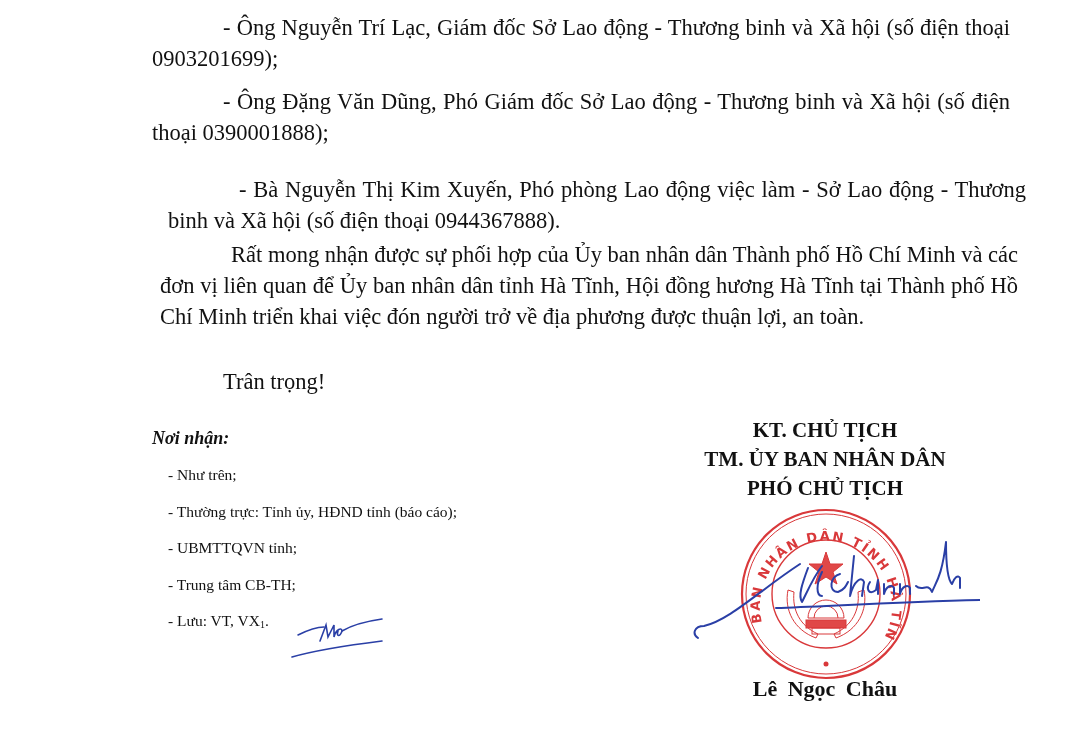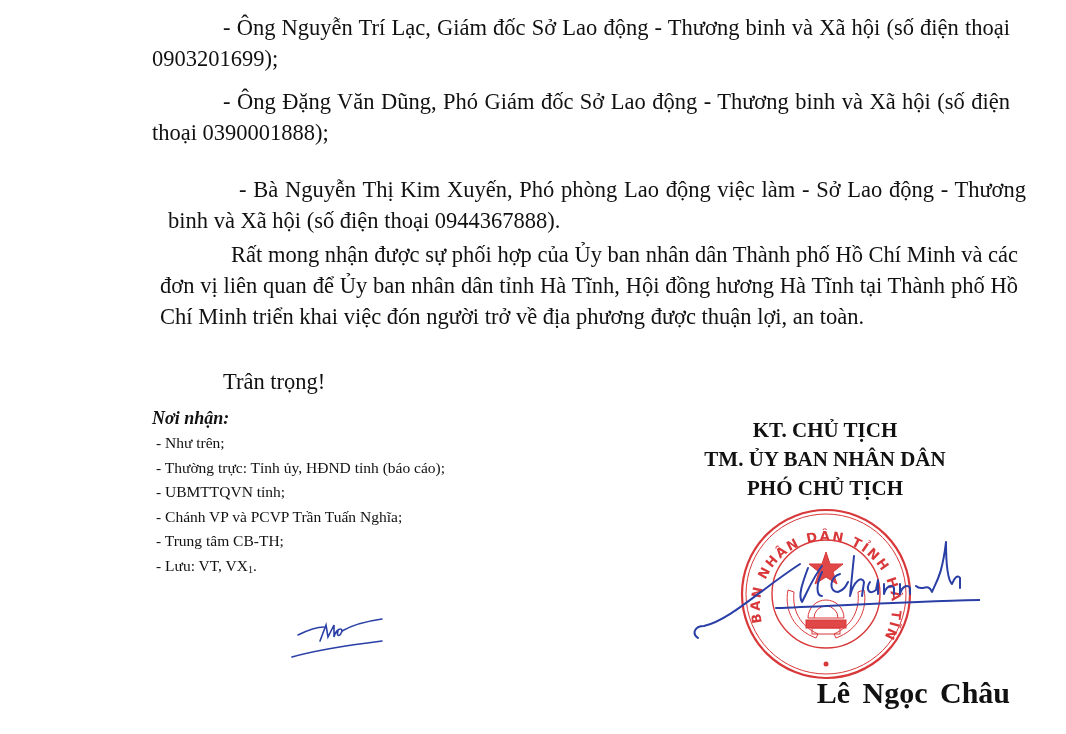--- a/index.html
+++ b/index.html
@@ -14,38 +14,38 @@
       text-align-last: left;
     }
     .indent { text-indent: 71px; }
     #p1 { top: 12px; }
     #p2 { top: 86px; }
     #p3 { top: 158px; }
     #p4 { top: 231px; }
     #p5 { top: 366px; }
 
     .recipients {
-      position: absolute; left: 152px; top: 407px; width: 440px;
+      position: absolute; left: 152px; top: 427px; width: 440px;
       font-size: 15.5px; line-height: 20.6px;
     }
     .recipients .heading {
       font-weight: bold; font-style: italic; font-size: 18px; line-height: 22px;
       margin-bottom: 0px;
     }
     .recipients ul { list-style: none; margin: 0; padding: 0; }
-    .recipients li { margin: 4px; padding: 0; }
+    .recipients li { margin: 16px; padding: 0; }
     sub.small { font-size: 10px; vertical-align: -2px; }
 
     .signer {
       position: absolute; left: 640px; top: 416px; width: 370px;
       text-align: center; font-weight: bold; font-size: 21px; line-height: 29px;
     }
     .signer-name {
       position: absolute; left: 640px; top: 676px; width: 370px;
-      text-align: right; font-weight: bold; font-size: 30px; word-spacing: 5px;
+      text-align: center; font-weight: bold; font-size: 22px; word-spacing: 5px;
     }
     .stamp {
       position: absolute; left: 738px; top: 506px; width: 176px; height: 176px;
     }
     .signature {
       position: absolute; left: 690px; top: 530px; width: 290px; height: 120px;
     }
     .initial {
       position: absolute; left: 290px; top: 615px; width: 95px; height: 45px;
     }
@@ -59,21 +59,20 @@
   <p class="body-text indent" id="p3" style="margin:16px">- Bà Nguyễn Thị Kim Xuyến, Phó phòng Lao động việc làm - Sở Lao động - Thương binh và Xã hội (số điện thoại 0944367888).</p>
   <p class="body-text indent" id="p4" style="margin:8px">Rất mong nhận được sự phối hợp của Ủy ban nhân dân Thành phố Hồ Chí Minh và các đơn vị liên quan để Ủy ban nhân dân tỉnh Hà Tĩnh, Hội đồng hương Hà Tĩnh tại Thành phố Hồ Chí Minh triển khai việc đón người trở về địa phương được thuận lợi, an toàn.</p>
   <p class="body-text indent" id="p5" style="margin:0">Trân trọng!</p>
 
   <div class="recipients">
     <div class="heading">Nơi nhận:</div>
     <ul>
       <li>- Như trên;</li>
       <li>- Thường trực: Tỉnh ủy, HĐND tỉnh (báo cáo);</li>
       <li>- UBMTTQVN tỉnh;</li>
-      <li>- Chánh VP và PCVP Trần Tuấn Nghĩa;</li>
       <li>- Trung tâm CB-TH;</li>
       <li><span>- Lưu: VT, VX</span><sub class="small">1</sub><span>.</span></li>
     </ul>
   </div>
 
   <svg class="initial" viewBox="0 0 95 45">
     <g fill="none" stroke="#2a3fa6" stroke-width="1.6" stroke-linecap="round">
       <path d="M8 20 C 20 14, 30 12, 34 12"></path>
       <path d="M30 26 L 36 10 L 38 22 L 44 10 L 44 22 C 46 14, 52 12, 52 16 C 50 22, 46 22, 48 16"></path>
       <path d="M52 16 C 62 10, 78 6, 92 4"></path>

